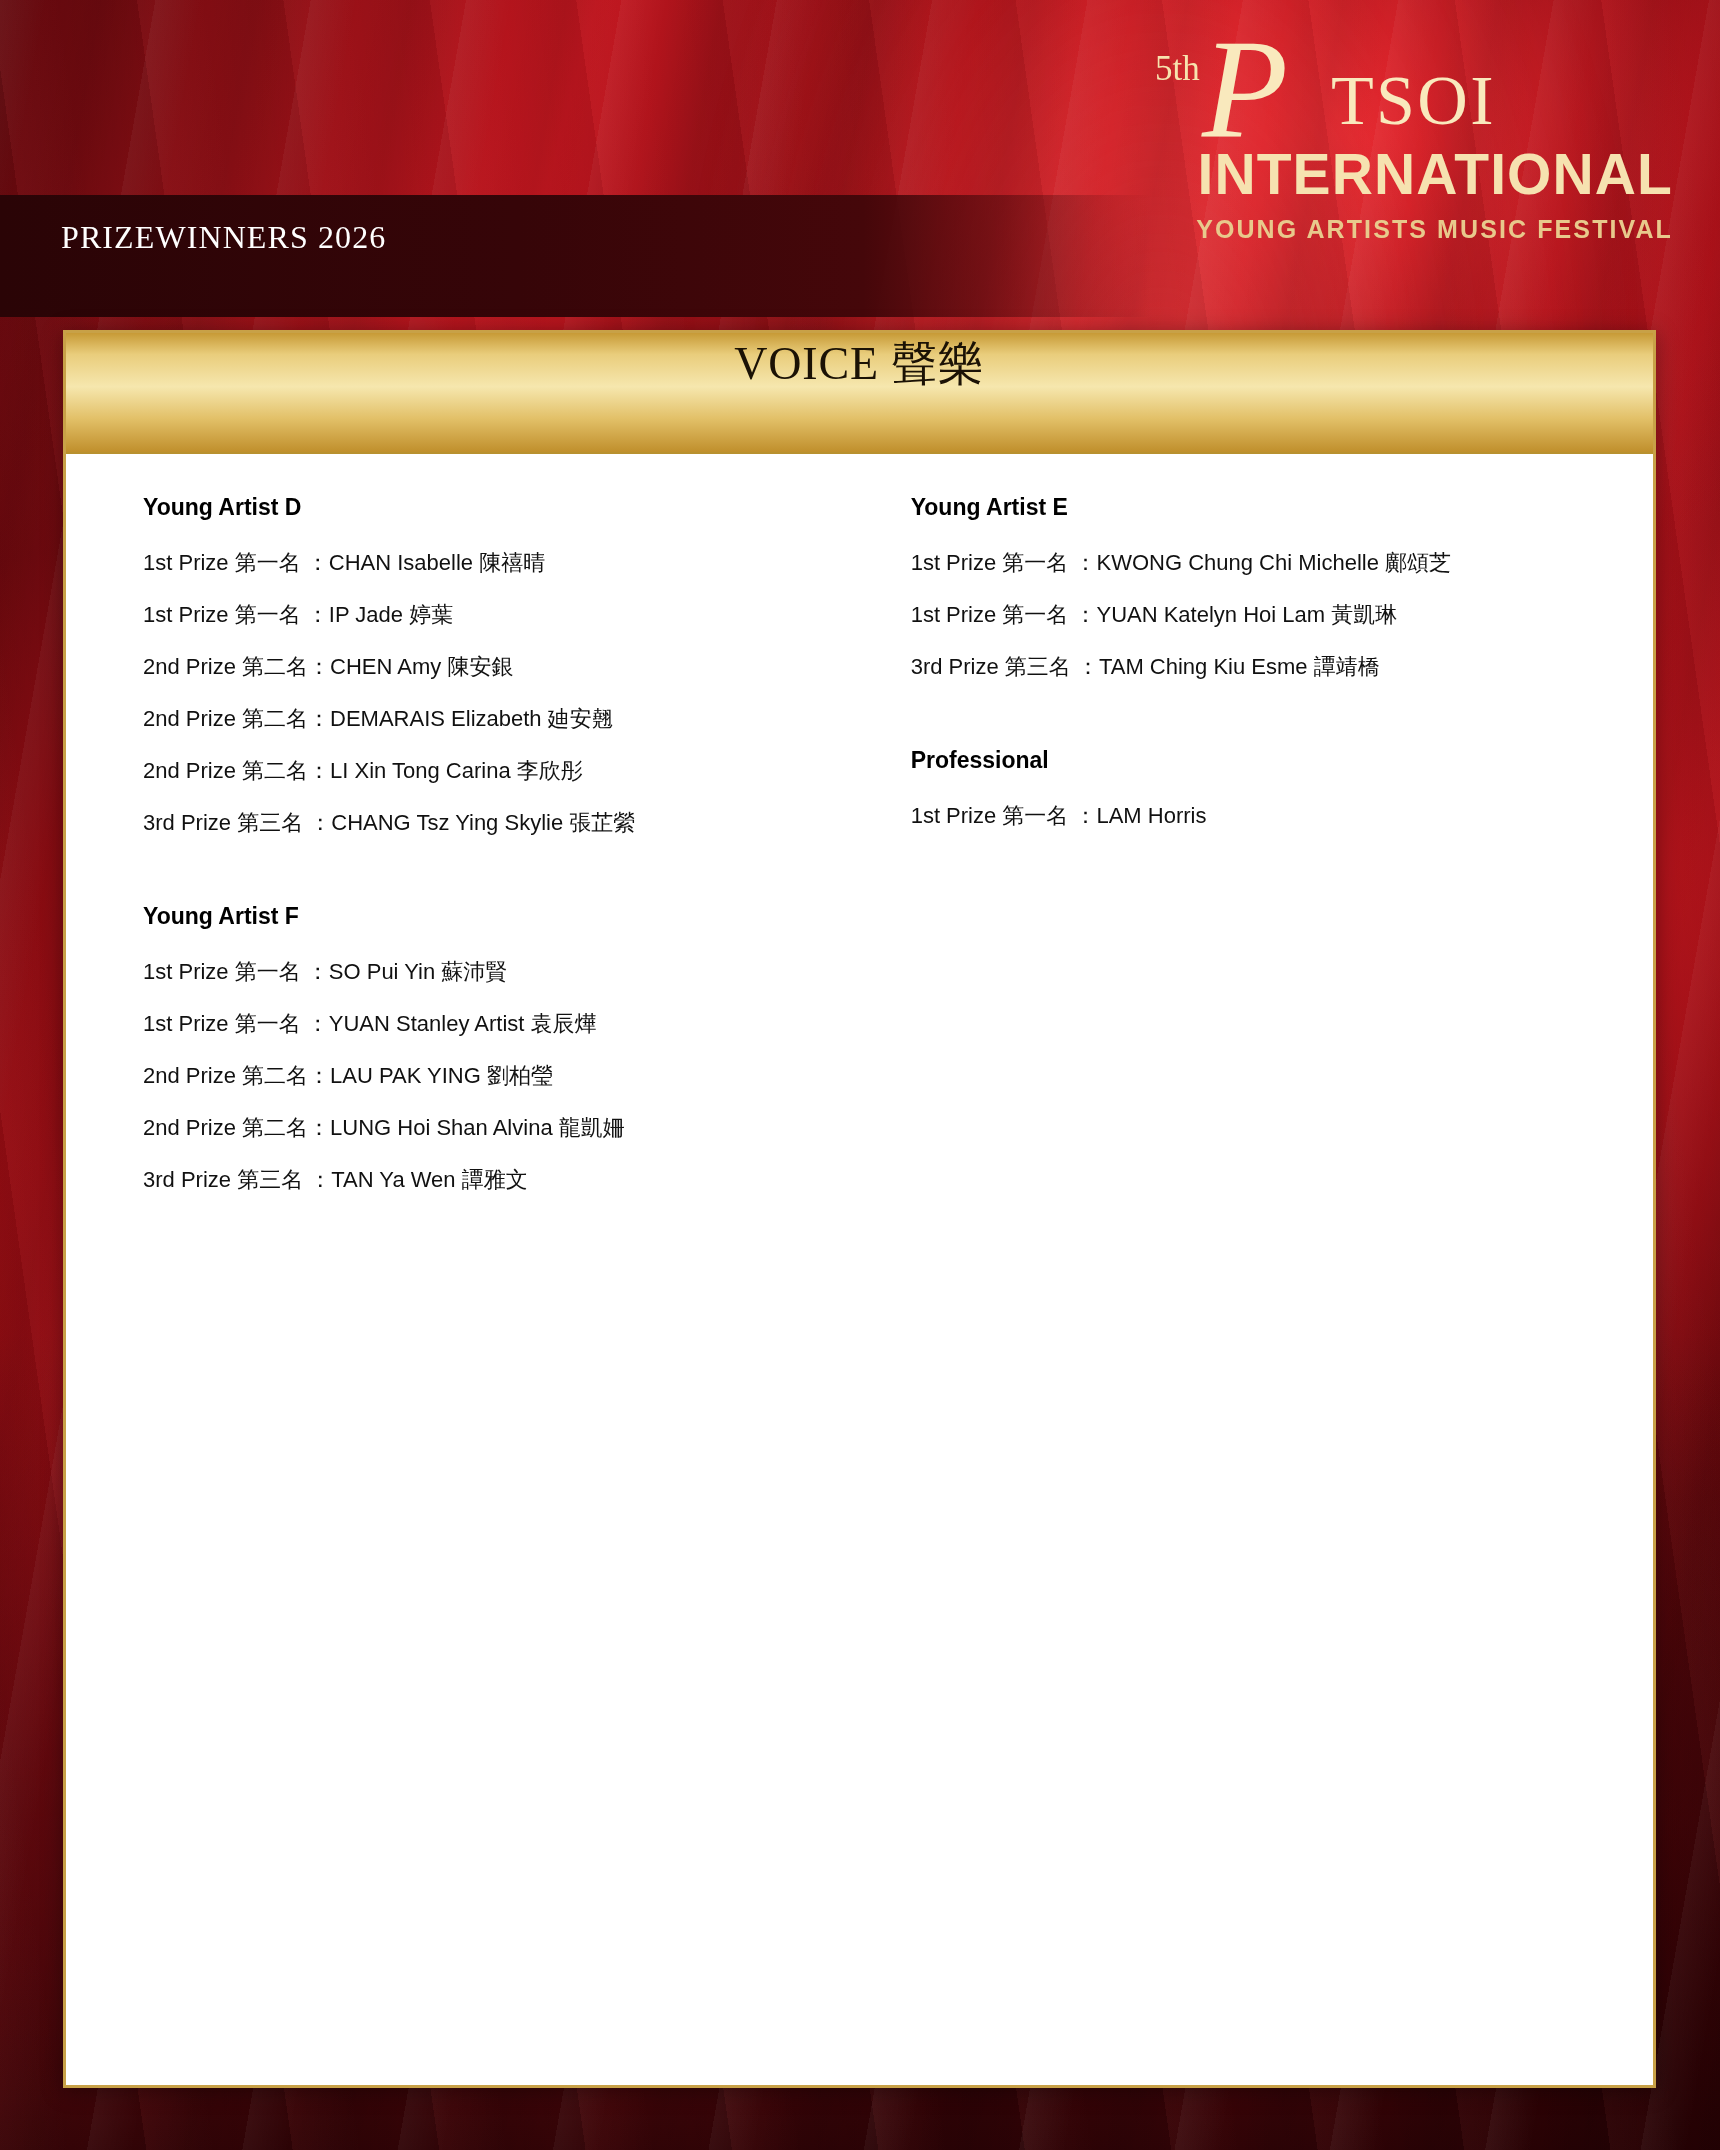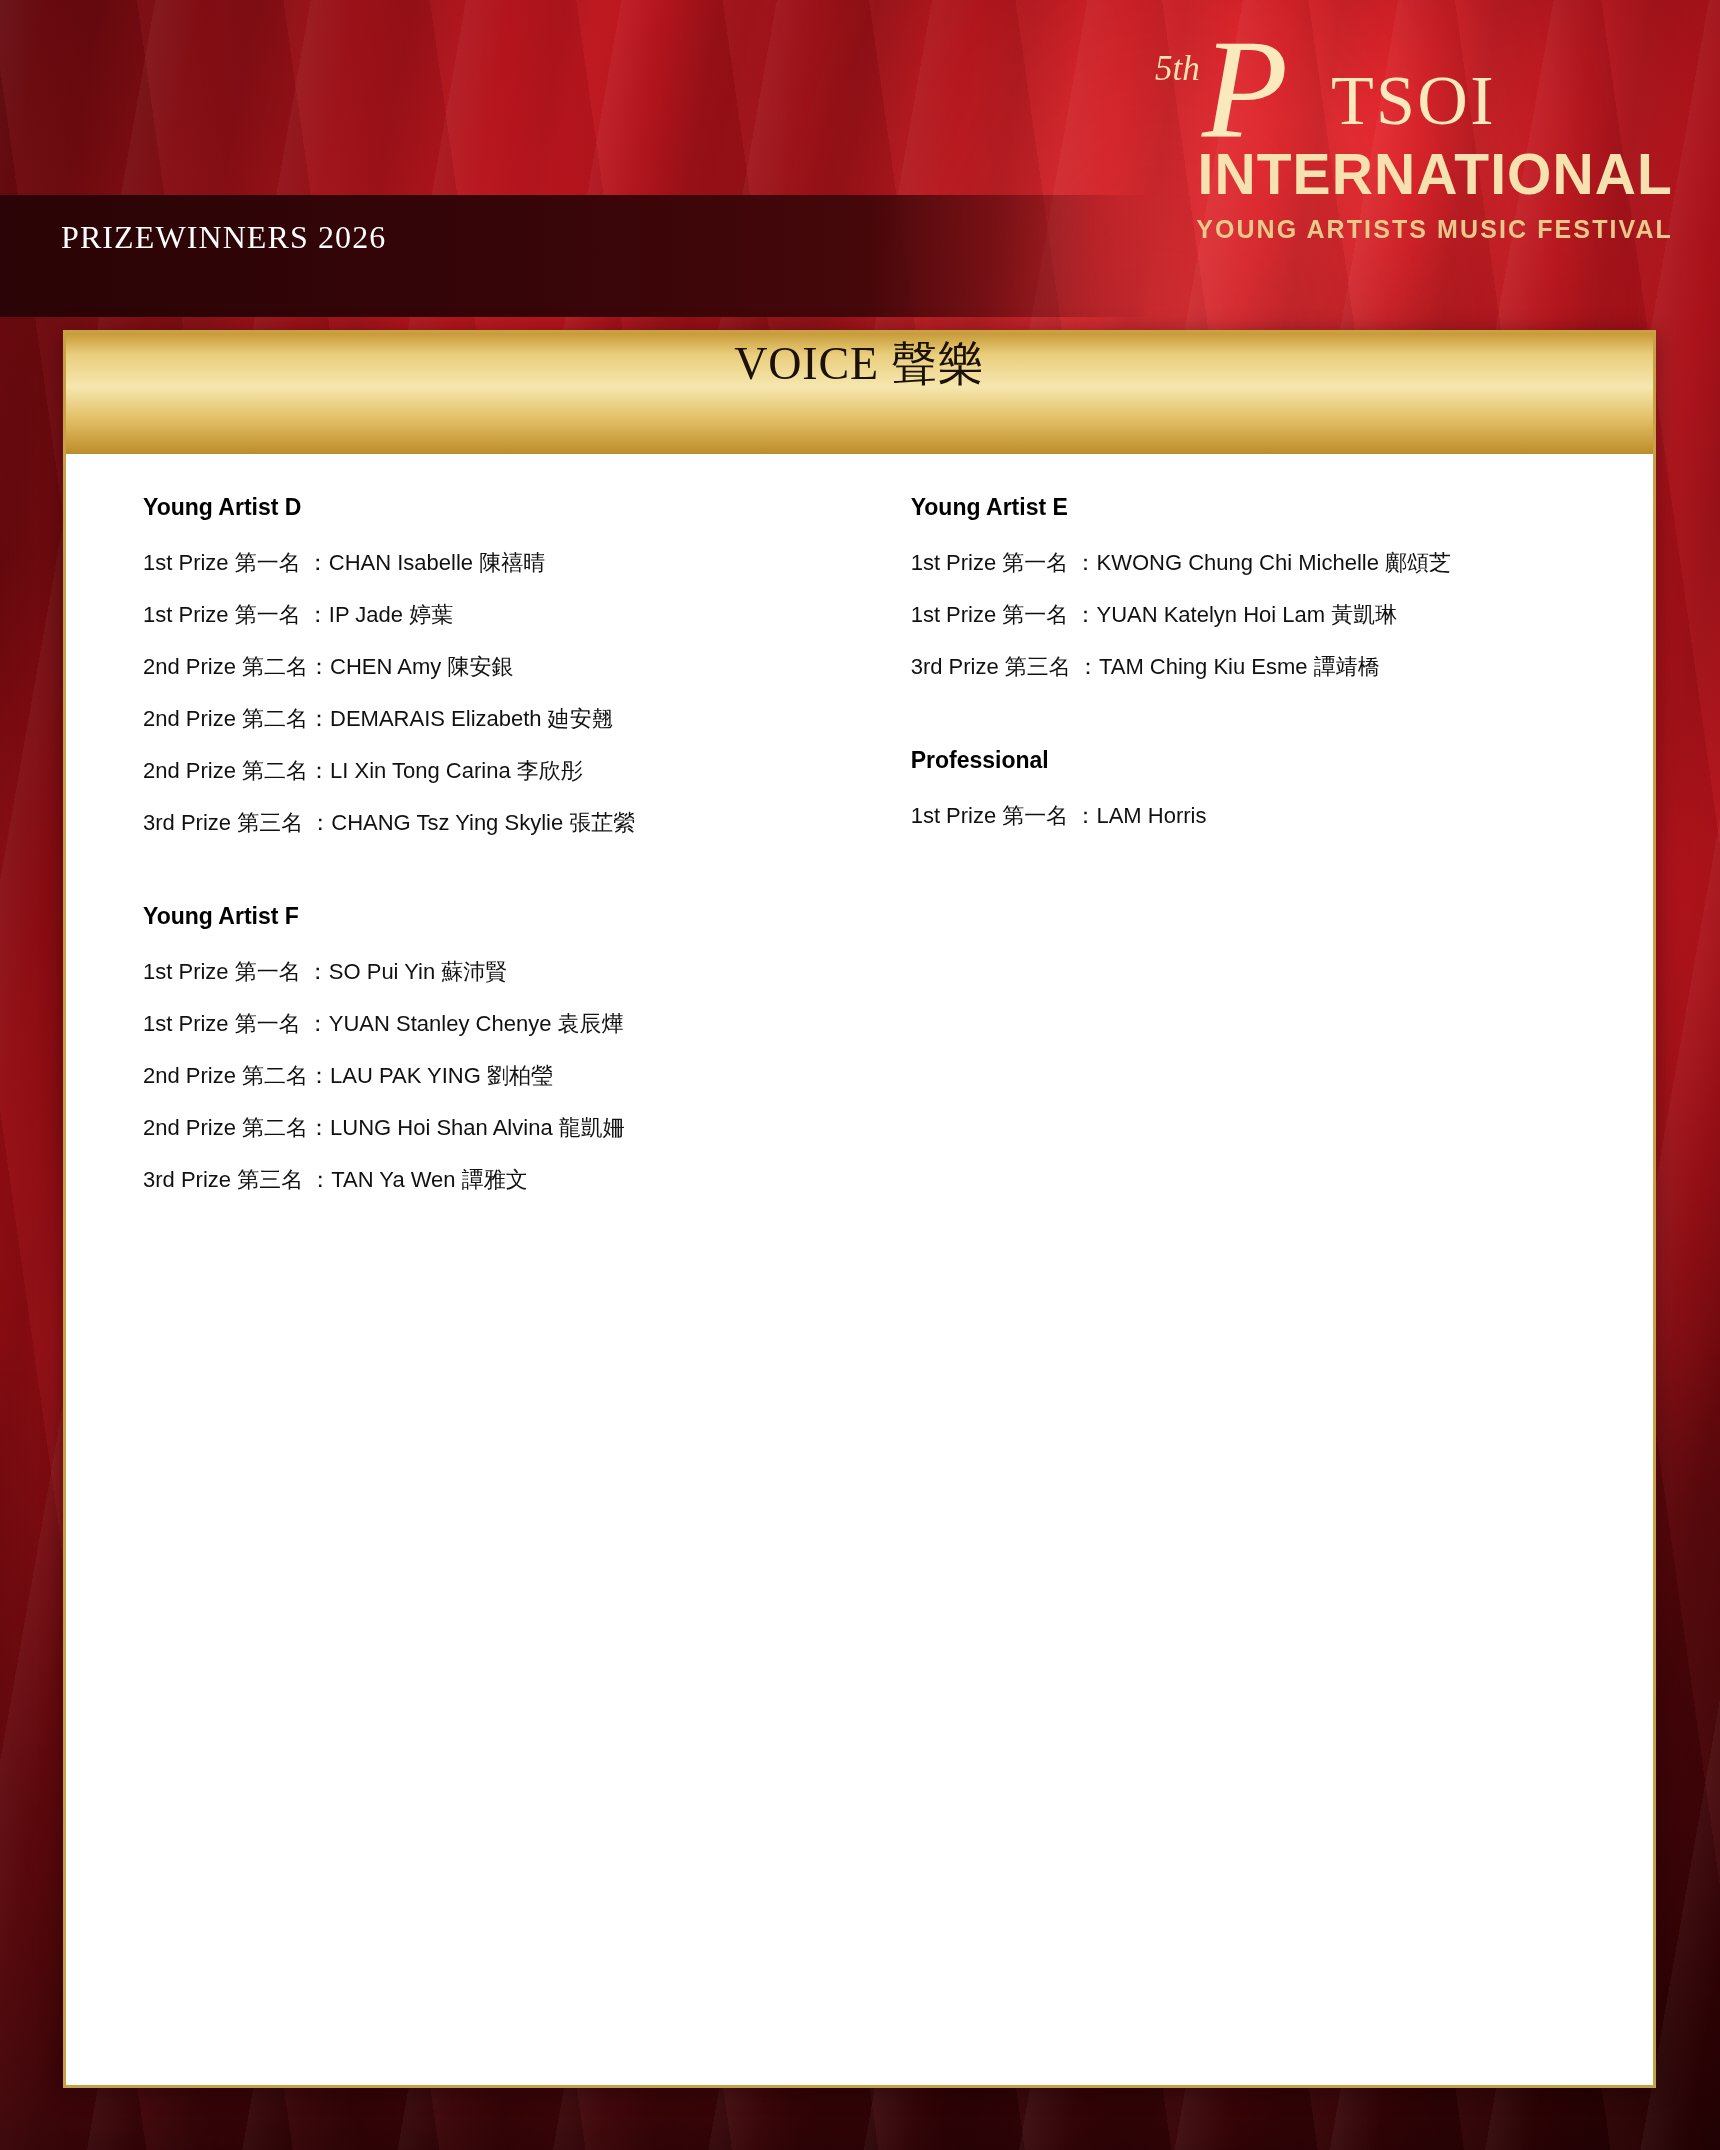--- a/index.html
+++ b/index.html
@@ -82,21 +82,20 @@
   }
   .logo-row1 {
     position: relative;
     height: 103px;
   }
   .logo-5th {
     position: absolute;
     left: 17px;
     top: 9.2px;
     font-family: "Liberation Serif", serif;
-    font-style: italic;
     font-size: 35px;
     color: #f7e3ae;
   }
   .logo-P {
     position: absolute;
     left: 64px;
     top: -21.4px;
     font-family: "Liberation Serif", serif;
     font-style: italic;
     font-size: 141px;
@@ -226,21 +225,21 @@
         <div class="entry">1st Prize 第一名 ：IP Jade 婷葉</div>
         <div class="entry">2nd Prize 第二名：CHEN Amy 陳安銀</div>
         <div class="entry">2nd Prize 第二名：DEMARAIS Elizabeth 廸安翹</div>
         <div class="entry">2nd Prize 第二名：LI Xin Tong Carina 李欣彤</div>
         <div class="entry">3rd Prize 第三名 ：CHANG Tsz Ying Skylie 張芷縈</div>
       </div>
       <div class="spacer-lg"></div>
       <div class="group">
         <div class="group-title">Young Artist F</div>
         <div class="entry">1st Prize 第一名 ：SO Pui Yin 蘇沛賢</div>
-        <div class="entry">1st Prize 第一名 ：YUAN Stanley Chenye 袁辰燁</div>
+        <div class="entry">1st Prize 第一名 ：YUAN Stanley Artist 袁辰燁</div>
         <div class="entry">2nd Prize 第二名：LAU PAK YING 劉柏瑩</div>
         <div class="entry">2nd Prize 第二名：LUNG Hoi Shan Alvina 龍凱姍</div>
         <div class="entry">3rd Prize 第三名 ：TAN Ya Wen 譚雅文</div>
       </div>
     </div>
 
     <div class="col col-right">
       <div class="group">
         <div class="group-title">Young Artist E</div>
         <div class="entry">1st Prize 第一名 ：KWONG Chung Chi Michelle 鄺頌芝</div>

